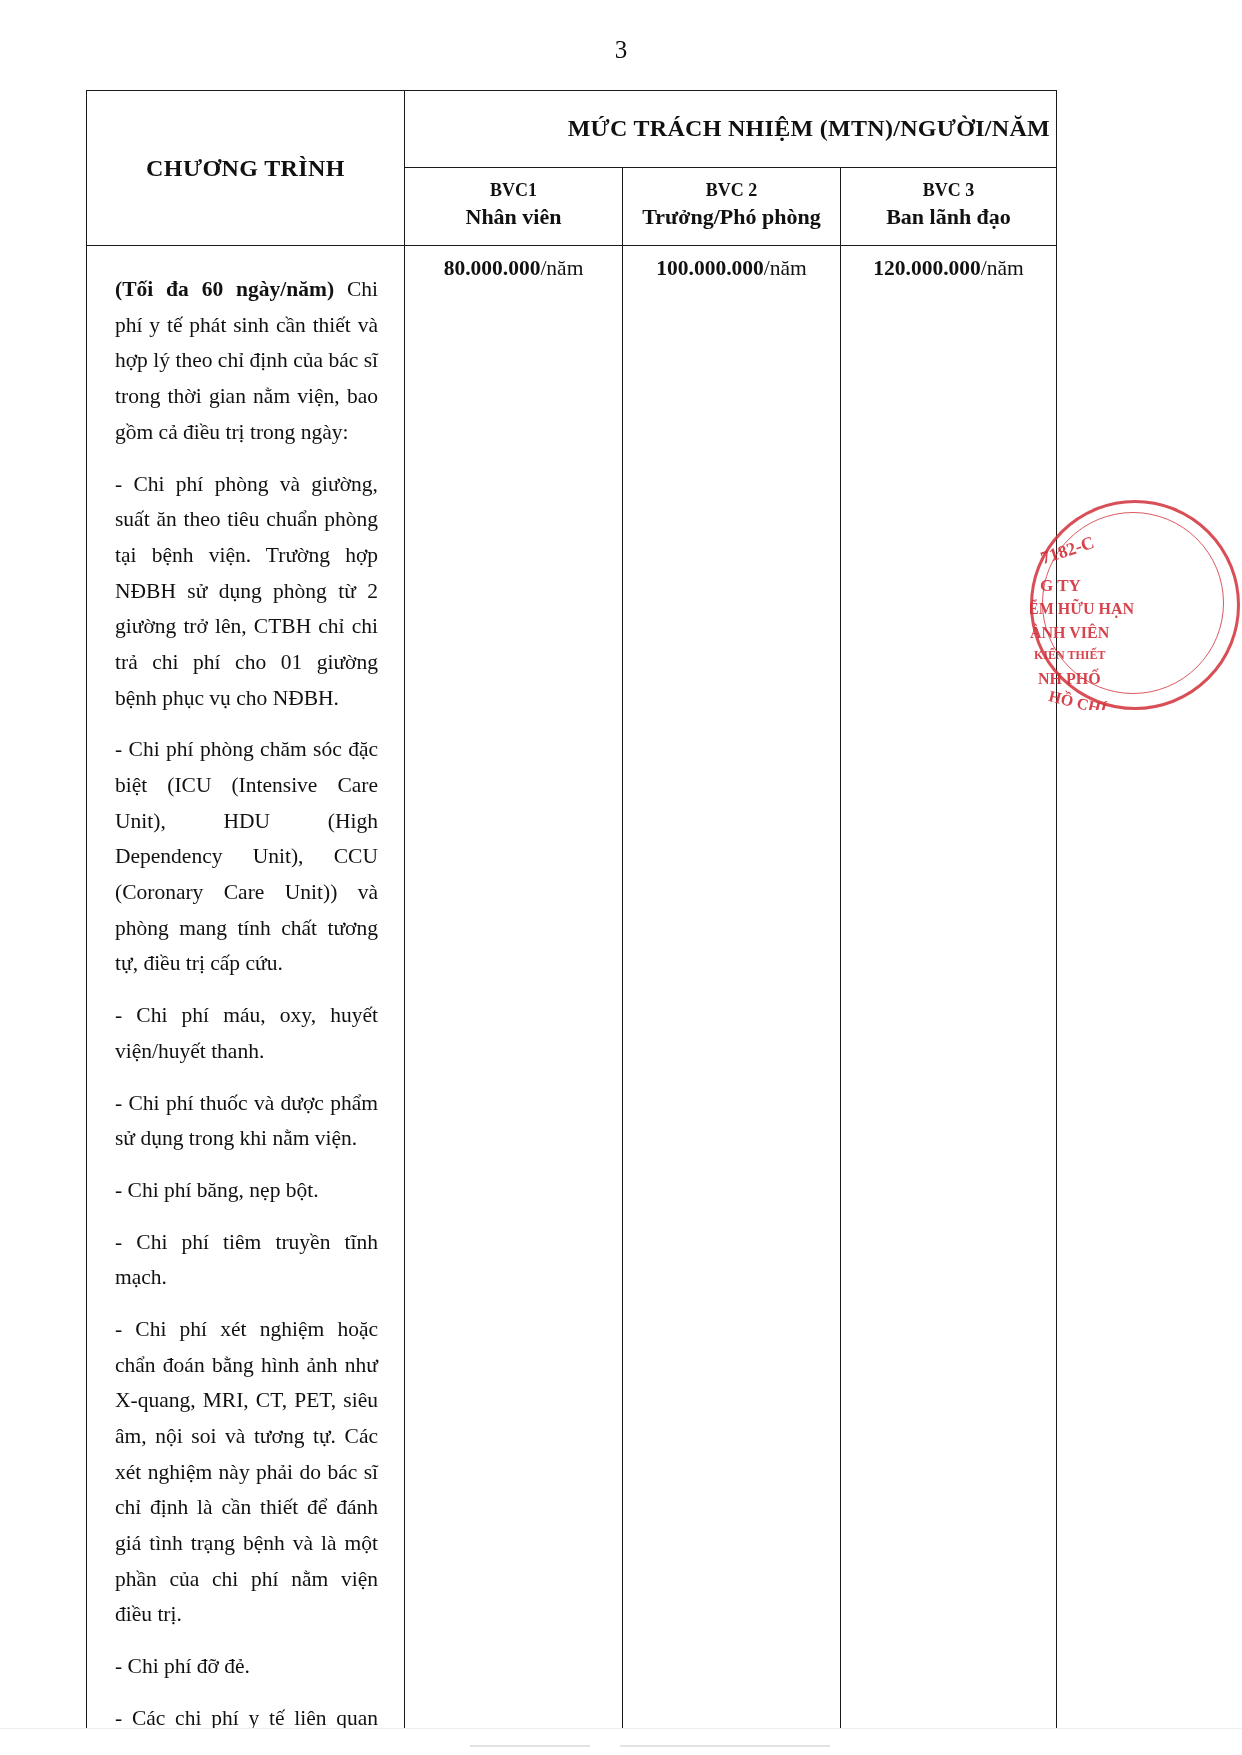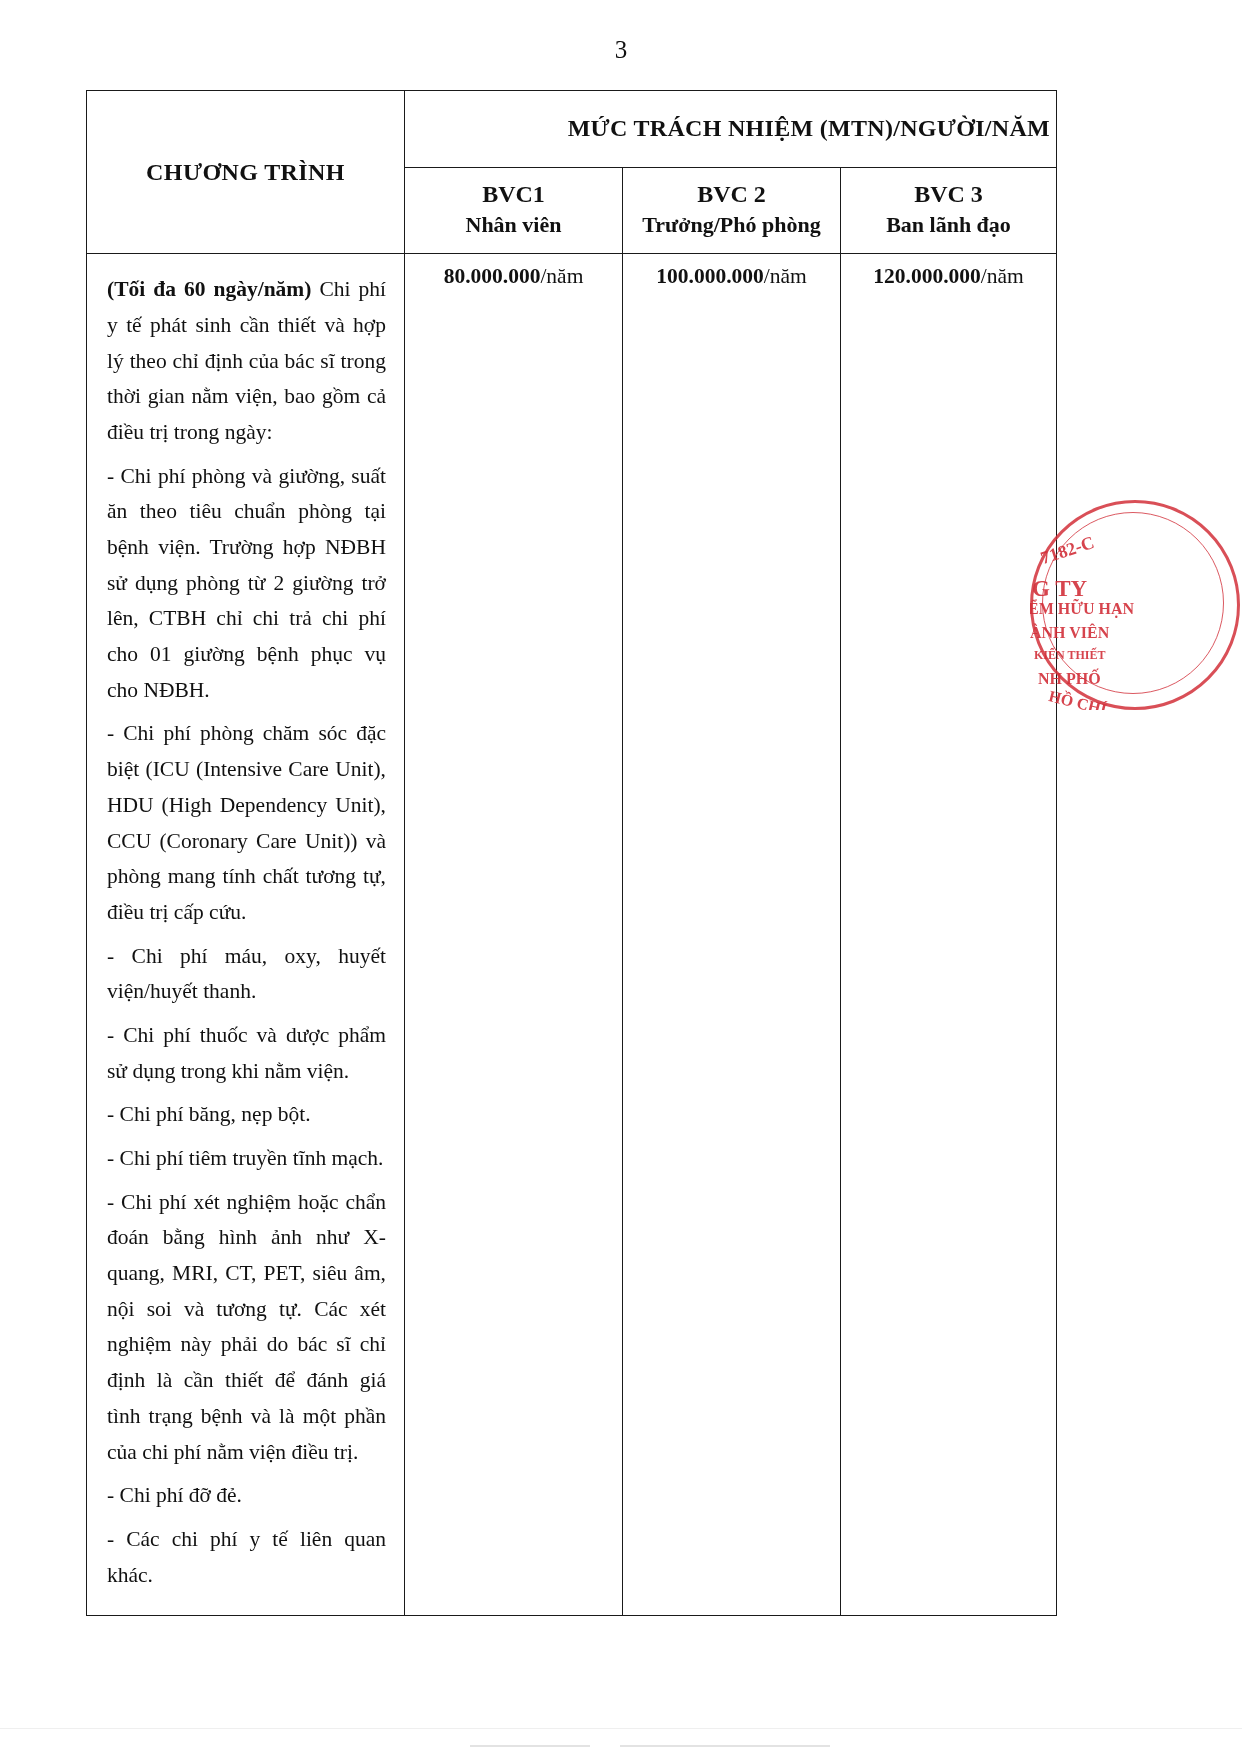--- a/index.html
+++ b/index.html
@@ -57,40 +57,40 @@
     letter-spacing: 0.4px;
     vertical-align: middle !important;
     padding: 12px 6px !important;
   }
   .th-col {
     text-align: center;
     vertical-align: middle !important;
     padding: 10px 6px 12px 6px !important;
   }
   .th-col .l1 {
-    font-size: 24px;
+    font-size: 18px;
     font-weight: bold;
     display: block;
     line-height: 1.35;
   }
   .th-col .l2 {
     font-size: 22px;
     font-weight: bold;
     display: block;
     line-height: 1.4;
   }
   .body-cell {
     padding: 10px 10px 14px 12px !important;
     font-size: 21.5px;
     line-height: 1.66;
     text-align: justify;
     text-justify: inter-word;
   }
   .body-cell p {
-    margin: 8px;
+    margin: 16px;
   }
   .body-cell p.first {
     text-indent: 0;
   }
   .body-cell .bold {
     font-weight: bold;
   }
   .amount-cell {
     text-align: center;
     padding: 10px 4px 0 4px !important;
@@ -135,21 +135,21 @@
   }
   .seal .txt {
     position: absolute;
     color: #d2303a;
     font-family: "Liberation Serif", serif;
     font-weight: bold;
     opacity: 0.9;
     white-space: nowrap;
   }
   .seal .t0 { left: 10px; top: 40px; font-size: 18px; transform: rotate(-18deg); }
-  .seal .t1 { left: 2px; top: 76px; font-size: 23px; }
+  .seal .t1 { left: 10px; top: 76px; font-size: 17px; }
   .seal .t2 { left: -2px; top: 100px; font-size: 16px; }
   .seal .t3 { left: 0px; top: 124px; font-size: 16px; text-align: right; }
   .seal .t4 { left: 4px; top: 148px; font-size: 12px; }
   .seal .t5 { left: 8px; top: 170px; font-size: 16px; }
   .seal .t6 { left: 18px; top: 194px; font-size: 16px; transform: rotate(14deg); }
   .seal-clip {
     position: absolute;
     left: 0; top: 0;
     width: 210px; height: 210px;
     overflow: hidden;

